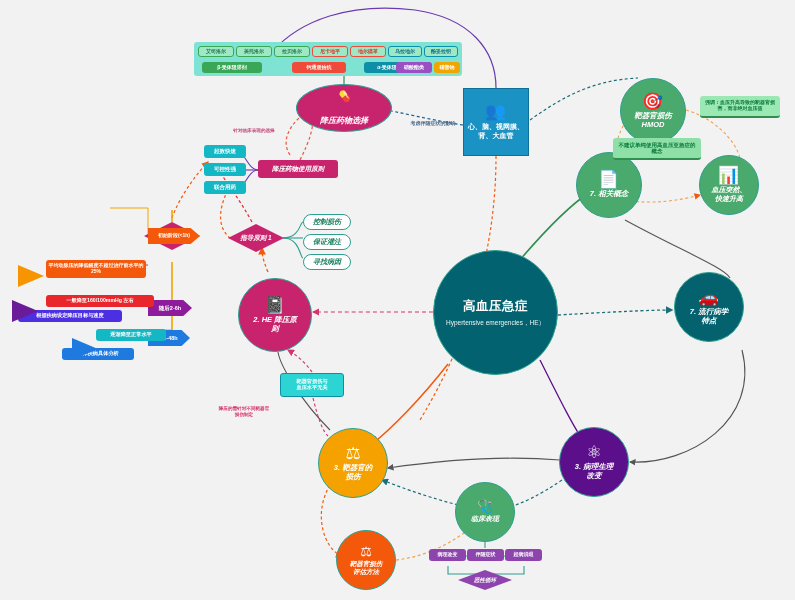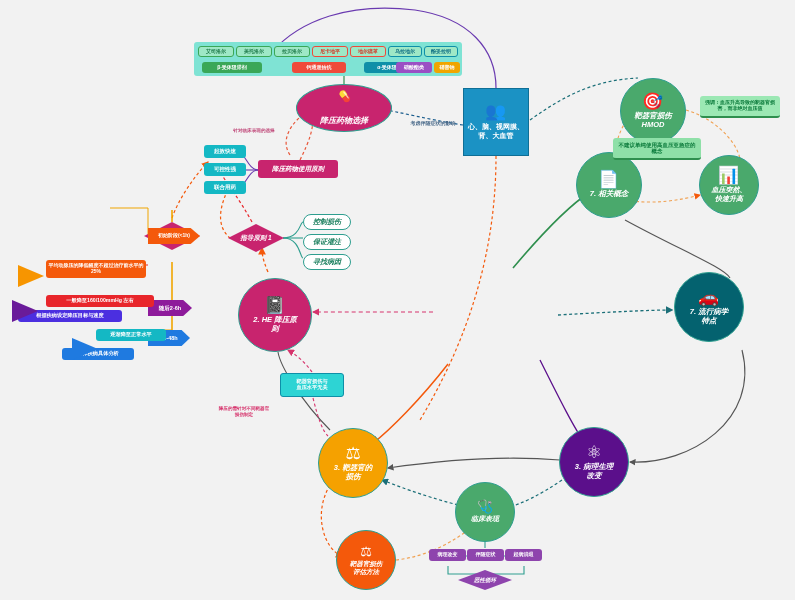--- a/index.html
+++ b/index.html
@@ -152,20 +152,24 @@
   <path d="M448,552 L448,560 M485,552 L485,560 M524,552 L524,560" stroke="#2e9e8f" stroke-width="1.1" fill="none"></path>
   <path d="M448,566 L448,574 L524,574 L524,566" stroke="#2e9e8f" stroke-width="1.1" fill="none"></path>
   <path d="M485,574 L485,578" stroke="#2e9e8f" stroke-width="1.1" fill="none"></path>
 
   <path d="M172,236 L148,236 L148,208 L110,208" stroke="#f0a500" stroke-width="1" fill="none"></path>
   <path d="M148,265 L118,265" stroke="#e8262b" stroke-width="1" fill="none"></path>
   <path d="M148,296 L118,296" stroke="#e8262b" stroke-width="1" fill="none"></path>
   <path d="M172,330 L152,330 L152,338 L120,338" stroke="#f0a500" stroke-width="1" fill="none"></path>
 </svg>
 
+<div class="node center-node">
+  <div class="t1">高血压急症</div>
+  <div class="t2">Hypertensive emergencies，HE）</div>
+</div>
 
 <div class="node circ" style="left:576px;top:152px;width:66px;height:66px;background:#4aa96c;font-size:7.5px;">
   <div class="ic">📄</div>
   <div class="lbl">7. 相关概念</div>
 </div>
 
 <div class="node circ" style="left:674px;top:272px;width:70px;height:70px;background:#04626f;font-size:7.5px;">
   <div class="ic">🚗</div>
   <div class="lbl">
     <span>7. 流行病学</span><br>

